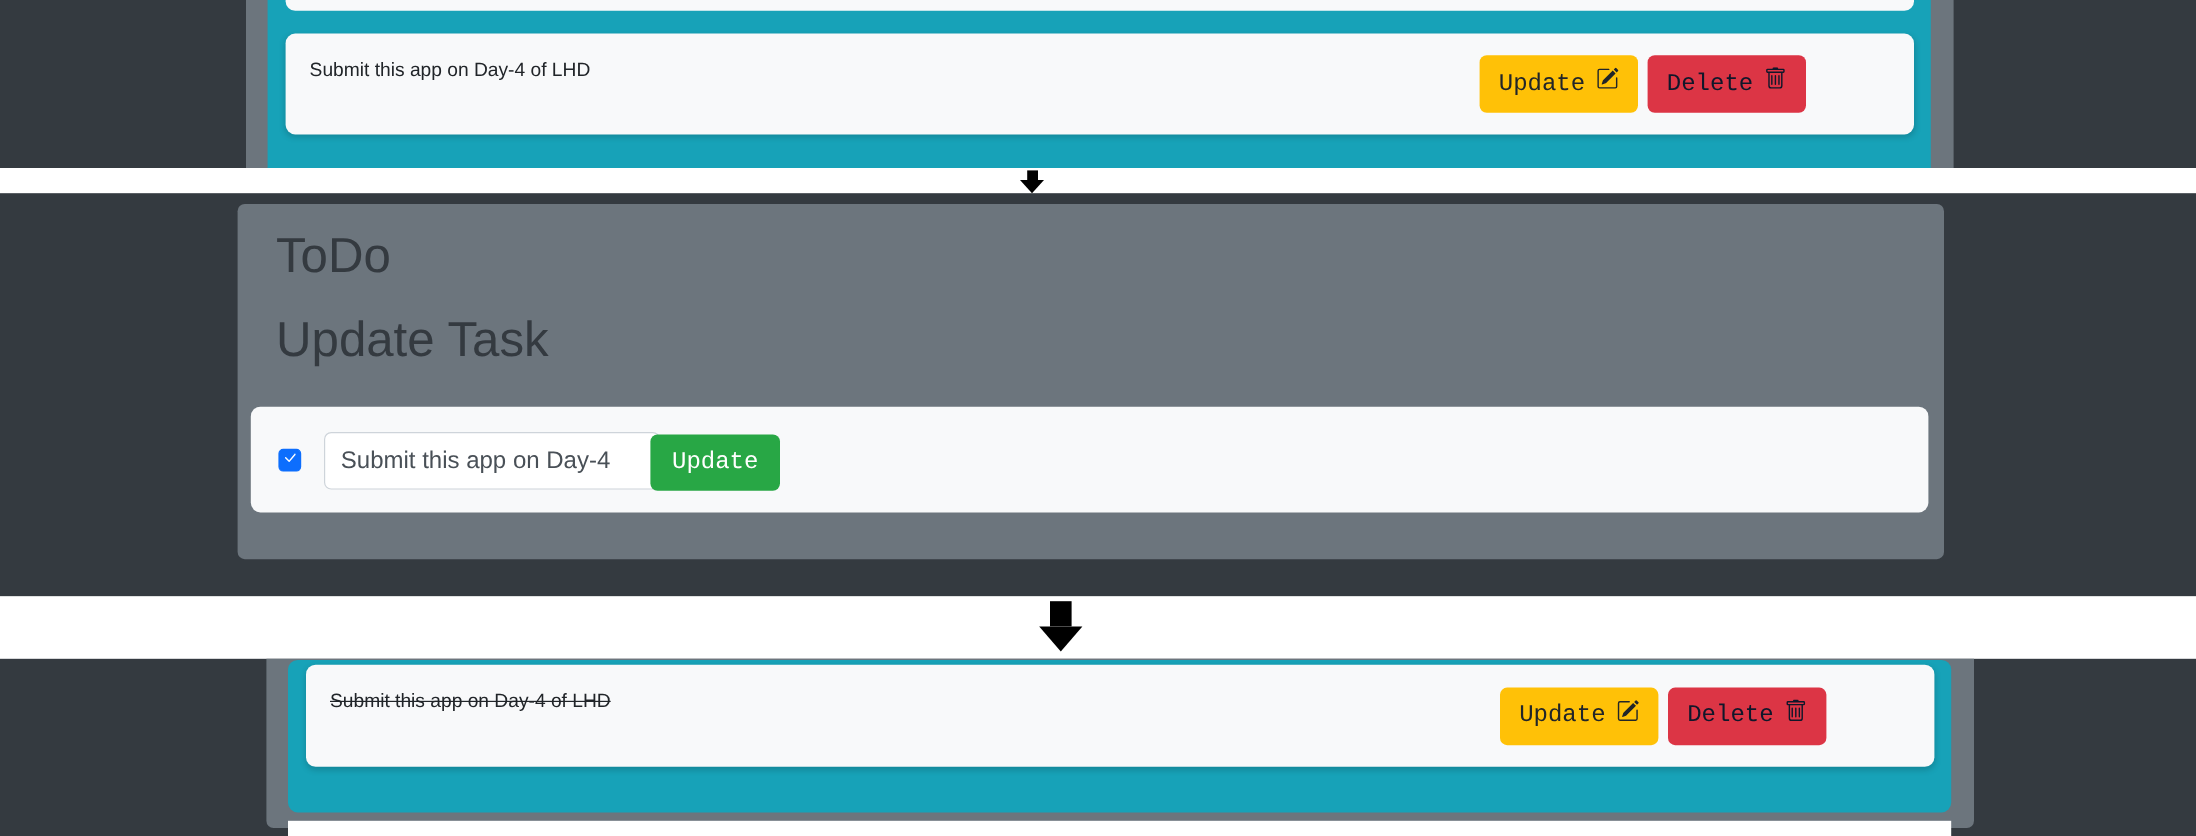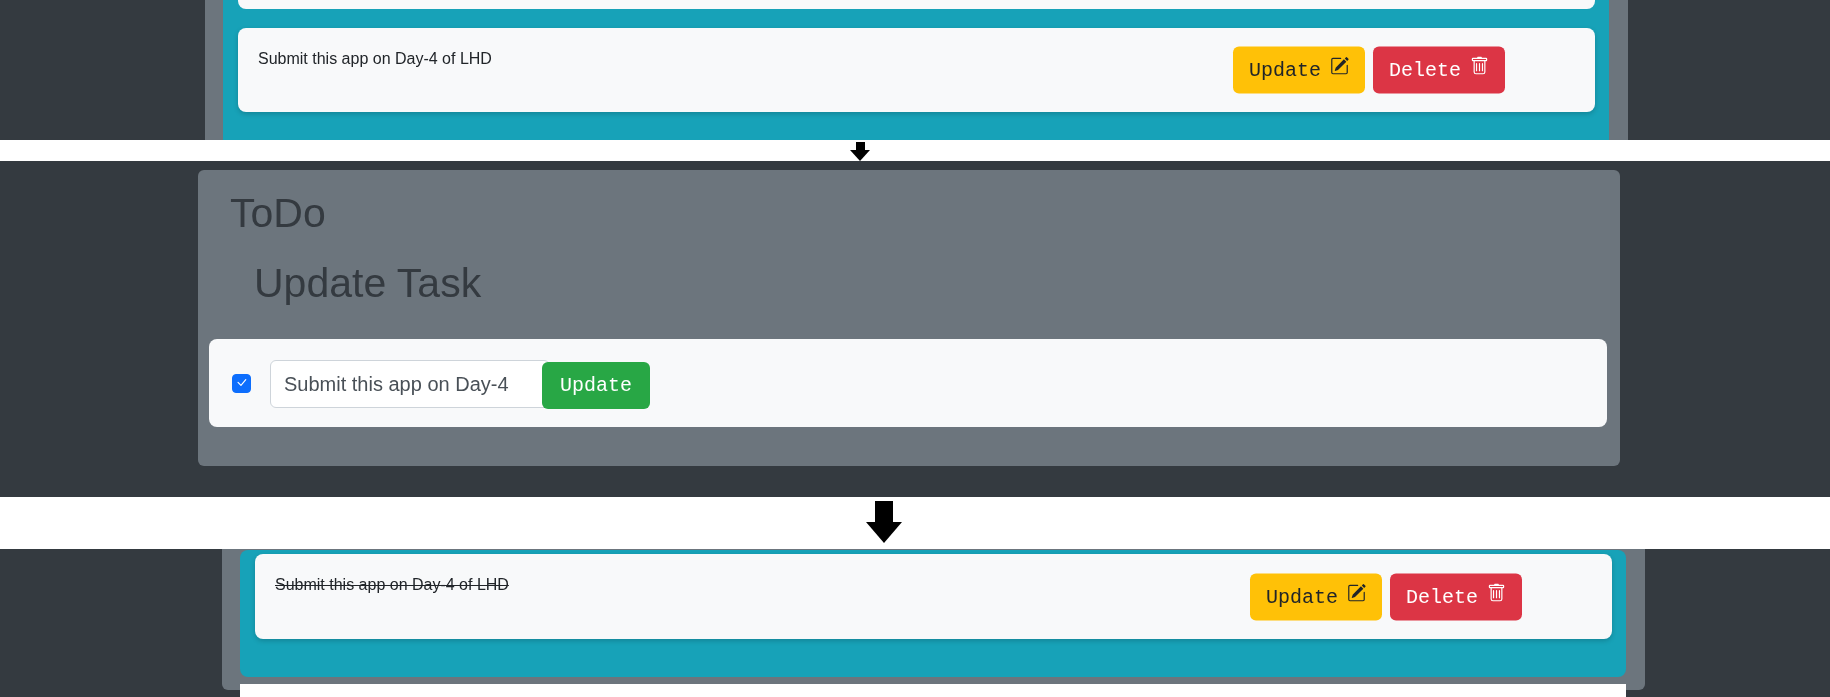--- a/index.html
+++ b/index.html
@@ -28,37 +28,37 @@
   #section-top .task-card{left:15px;top:28px;width:1357px;height:84px;}
   #section-bottom .task-card{left:15px;top:4px;width:1357px;height:85px;}
 
   .task-text{position:absolute;left:20px;top:22px;font-size:16px;color:#212529;white-space:nowrap;}
   .strike{text-decoration:line-through;}
 
   .btn-group{position:absolute;right:90px;top:50%;transform:translateY(-50%);display:flex;gap:8px;}
   .btn{display:inline-flex;align-items:center;gap:9px;font-size:20px;line-height:27px;padding:10px 16px;border:none;border-radius:6px;cursor:pointer;font-family:Liberation Mono, monospace;}
   .btn svg{width:19px;height:19px;}
   .btn-warning{background:#ffc107;color:#212529;}
-  .btn-danger{background:#dc3545;color:#ffffff;}
+  .btn-danger{background:#dc3545;color:#0f172a;}
   .btn-success{background:#28a745;color:#ffffff;font-size:20px;padding:10px 18px;}
 
   .arrow{position:absolute;display:flex;flex-direction:column;align-items:center;}
   .arrow .stem{background:#000000;}
   .arrow .head{width:0;height:0;}
   #arrow-small{left:850px;top:2px;}
   #arrow-small .stem{width:9px;height:8px;}
   #arrow-small .head{border-left:10px solid transparent;border-right:10px solid transparent;border-top:11px solid #000000;}
   #arrow-large{left:866px;top:4px;}
   #arrow-large .stem{width:18px;height:21px;}
   #arrow-large .head{border-left:18px solid transparent;border-right:18px solid transparent;border-top:21px solid #000000;}
 
   .panel{position:absolute;left:198px;top:9px;width:1422px;height:296px;background:#6c757d;border-radius:6px;}
   .panel-title{position:absolute;left:32px;margin:0;font-size:41px;font-weight:500;color:#343a40;line-height:1.15;}
   #panel-title-1{top:20px;}
-  #panel-title-2{top:90px;margin-left:24px;}
+  #panel-title-2{top:90px;}
 
   .form-card{position:absolute;left:11px;top:169px;width:1398px;height:88px;background:#f8f9fa;border-radius:8px;}
   .checkbox{position:absolute;left:23px;top:35px;width:19px;height:19px;background:#0d6efd;border:1px solid #0d6efd;border-radius:4px;display:flex;align-items:center;justify-content:center;box-sizing:border-box;cursor:pointer;}
   .checkbox svg{width:13px;height:13px;}
   .task-input{position:absolute;left:61px;top:21px;width:280px;height:48px;box-sizing:border-box;border:1px solid #ced4da;border-radius:6px;background:#ffffff;padding:0 13px;font-size:20px;color:#495057;font-family:inherit;outline:none;}
   .form-card .btn-success{position:absolute;left:333px;top:23px;height:47px;box-sizing:border-box;}
 </style>
 </head>
 <body>
 

